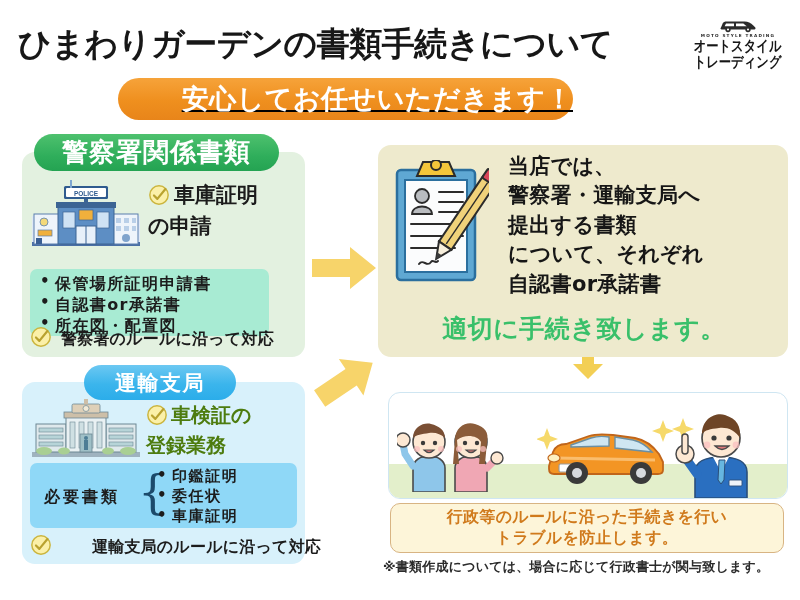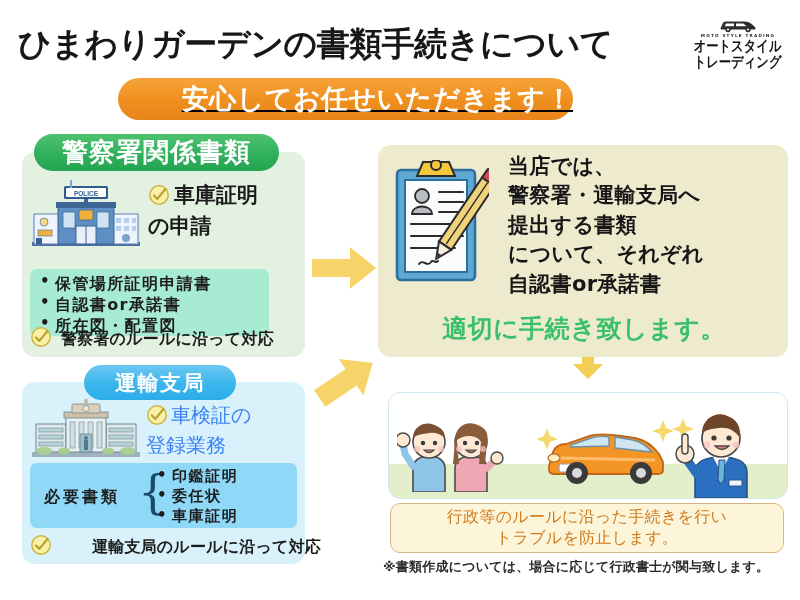--- a/index.html
+++ b/index.html
@@ -122,21 +122,21 @@
     display: flex; align-items: center; justify-content: center;
     z-index: 4;
   }
   .badge-blue span {
     font-size: 21px; font-weight: bold; color: #ffffff;
     letter-spacing: 1.5px; white-space: nowrap;
   }
   .trans-illu { position: absolute; left: 30px; top: 398px; width: 112px; height: 62px; }
   .trans-head {
     position: absolute; left: 146px; top: 402px; width: 155px;
-    font-size: 20px; font-weight: normal; color: #3b82f6; line-height: 1.3;
+    font-size: 20px; font-weight: bold; color: #4d7c0f; line-height: 1.3;
   }
   .trans-head .ck { display: inline-block; vertical-align: -4px; margin-right: 3px; }
   .trans-box {
     position: absolute; left: 30px; top: 463px;
     width: 267px; height: 65px;
     background: #8fd8f7; border-radius: 7px;
   }
   .trans-box .lbl {
     position: absolute; left: 14px; top: 24px;
     font-size: 16px; font-weight: bold; color: #1c1c1c;
@@ -210,21 +210,21 @@
   .callout {
     position: absolute; left: 390px; top: 503px;
     width: 392px; height: 48px;
     background: #fdf5d9;
     border: 1.8px solid #d8b483;
     border-radius: 10px;
     display: flex; flex-direction: column;
     align-items: center; justify-content: center;
   }
   .callout div {
-    font-size: 16px; font-weight: normal; color: #d07a1c;
+    font-size: 16px; font-weight: bold; color: #d07a1c;
     line-height: 1.3; white-space: nowrap; letter-spacing: 0.3px;
   }
   .footnote {
     position: absolute; left: 383px; top: 558px; width: 410px;
     font-size: 13px; font-weight: bold; color: #2b2b2b;
     letter-spacing: 0.2px; white-space: nowrap;
   }
 </style>
 </head>
 <body>

